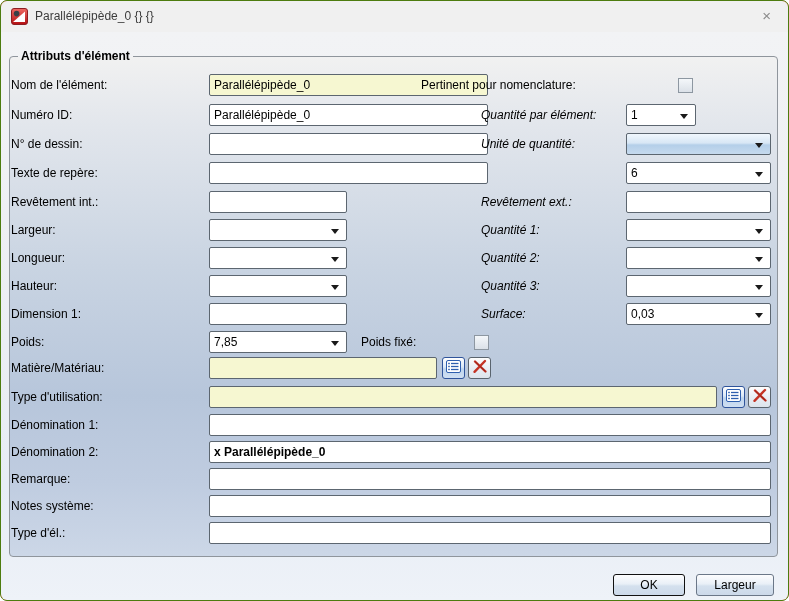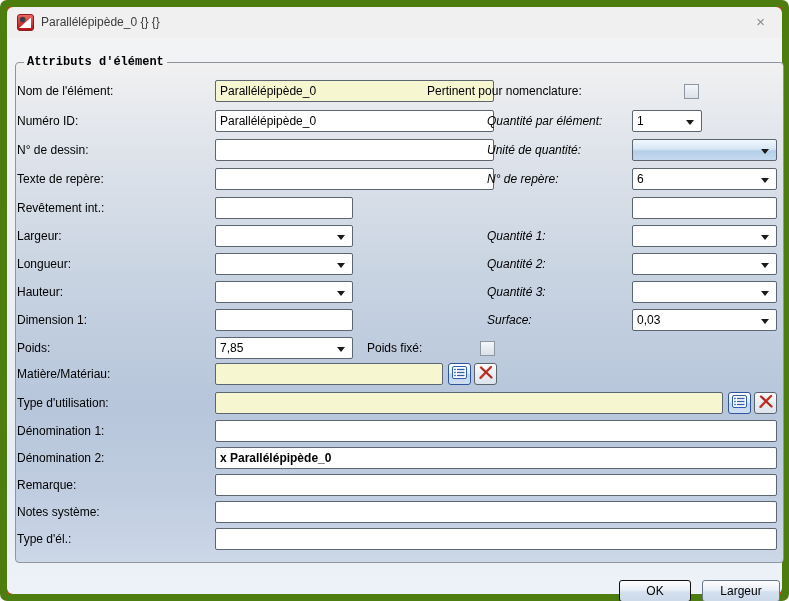--- a/index.html
+++ b/index.html
@@ -1,30 +1,30 @@
 <!DOCTYPE html>
 <html><head>
 <meta charset="utf-8">
 <style>
   html,body{margin:0;padding:0;width:789px;height:601px;overflow:hidden;background:#fff;
             font-family:"Liberation Sans",sans-serif;}
   .dialog{position:absolute;left:0;top:0;width:789px;height:601px;box-sizing:border-box;
-          border:7px solid #4d7c0f;border-radius:7px;background:#c2410c;}
+          border:1px solid #4d7c0f;border-radius:7px;background:#c2410c;}
   .titlebar{position:absolute;left:0;top:0;right:0;height:31px;background:#f0f0f0;
             border-radius:6px 6px 0 0;}
   .app-icon{position:absolute;left:10px;top:7px;width:17px;height:17px;}
   .title-text{position:absolute;left:34px;top:0;height:31px;line-height:31px;
               font-size:12px;color:#3c3c3c;white-space:nowrap;}
   .close-btn{position:absolute;right:13px;top:0;height:31px;line-height:30px;
              font-size:15px;color:#8b8b8b;cursor:pointer;padding:0 4px;}
   .client{position:absolute;left:0;top:31px;right:0;bottom:0;border-radius:0 0 6px 6px;
           background:linear-gradient(180deg,#f2f3f5 0%,#ebeef3 55%,#e7edf5 80%,#eef2f8 100%);}
   fieldset.group{position:absolute;left:8px;top:48px;width:769px;height:508px;box-sizing:border-box;
           margin:0;padding:0;border:1px solid #8f959c;border-radius:4px;
-          background:linear-gradient(180deg,#f1f1f1 0%,#e2e6ec 14%,#c9d4e2 42%,#b7c6db 68%,#bfcce0 85%,#ccd7e7 100%);font-family:Liberation Mono, monospace;}
+          background:linear-gradient(180deg,#f1f1f1 0%,#e2e6ec 14%,#c9d4e2 42%,#b7c6db 68%,#bfcce0 85%,#ccd7e7 100%);}
   fieldset.group legend{font-size:12px;font-weight:bold;color:#000;margin-left:8px;padding:0 3px;}
   .lab{position:absolute;height:22px;line-height:22px;font-size:12px;color:#000;
        white-space:nowrap;}
   .lab-l{left:10px;width:194px;}
   .lab-r{left:480px;width:142px;font-style:italic;}
   .tf{position:absolute;height:22px;box-sizing:border-box;border:1px solid #5c6670;border-radius:2px;
       background:#fff;font-family:"Liberation Sans",sans-serif;font-size:12px;padding:10px 4px;color:#000;outline:none;}
   .yellow{background:#f6f7d1;}
   .w-wide{left:208px;width:279px;}
   .w-narrow{left:208px;width:138px;}
@@ -100,28 +100,28 @@
   <span class="lab lab-l" style="top:132px">N° de dessin:</span>
   <input class="tf w-wide" style="top: 132px;" value="">
   <span class="lab lab-r" style="top:132px">Unité de quantité:</span>
   <span class="cb cb-blue w-right" style="top:132px">
     <span class="val"></span>
     <span class="arr"></span>
   </span>
 
   <span class="lab lab-l" style="top:161px">Texte de repère:</span>
   <input class="tf w-wide" style="top: 161px;" value="">
-  <span class="lab lab-r" style="top:161px">N° de repère:</span>
   <span class="cb w-right" style="top:161px">
     <span class="val">6</span>
     <span class="arr"></span>
   </span>
 
   <span class="lab lab-l" style="top:190px">Revêtement int.:</span>
   <input class="tf w-narrow" style="top: 190px;" value="">
+  <span class="lab lab-r" style="top:190px">Revêtement ext.:</span>
   <input class="tf w-right" style="top: 190px;" value="">
 
   <span class="lab lab-l" style="top:218px">Largeur:</span>
   <span class="cb w-narrow" style="top:218px">
     <span class="val"></span>
     <span class="arr"></span>
   </span>
   <span class="lab lab-r" style="top:218px">Quantité 1:</span>
   <span class="cb w-right" style="top:218px">
     <span class="val"></span>

